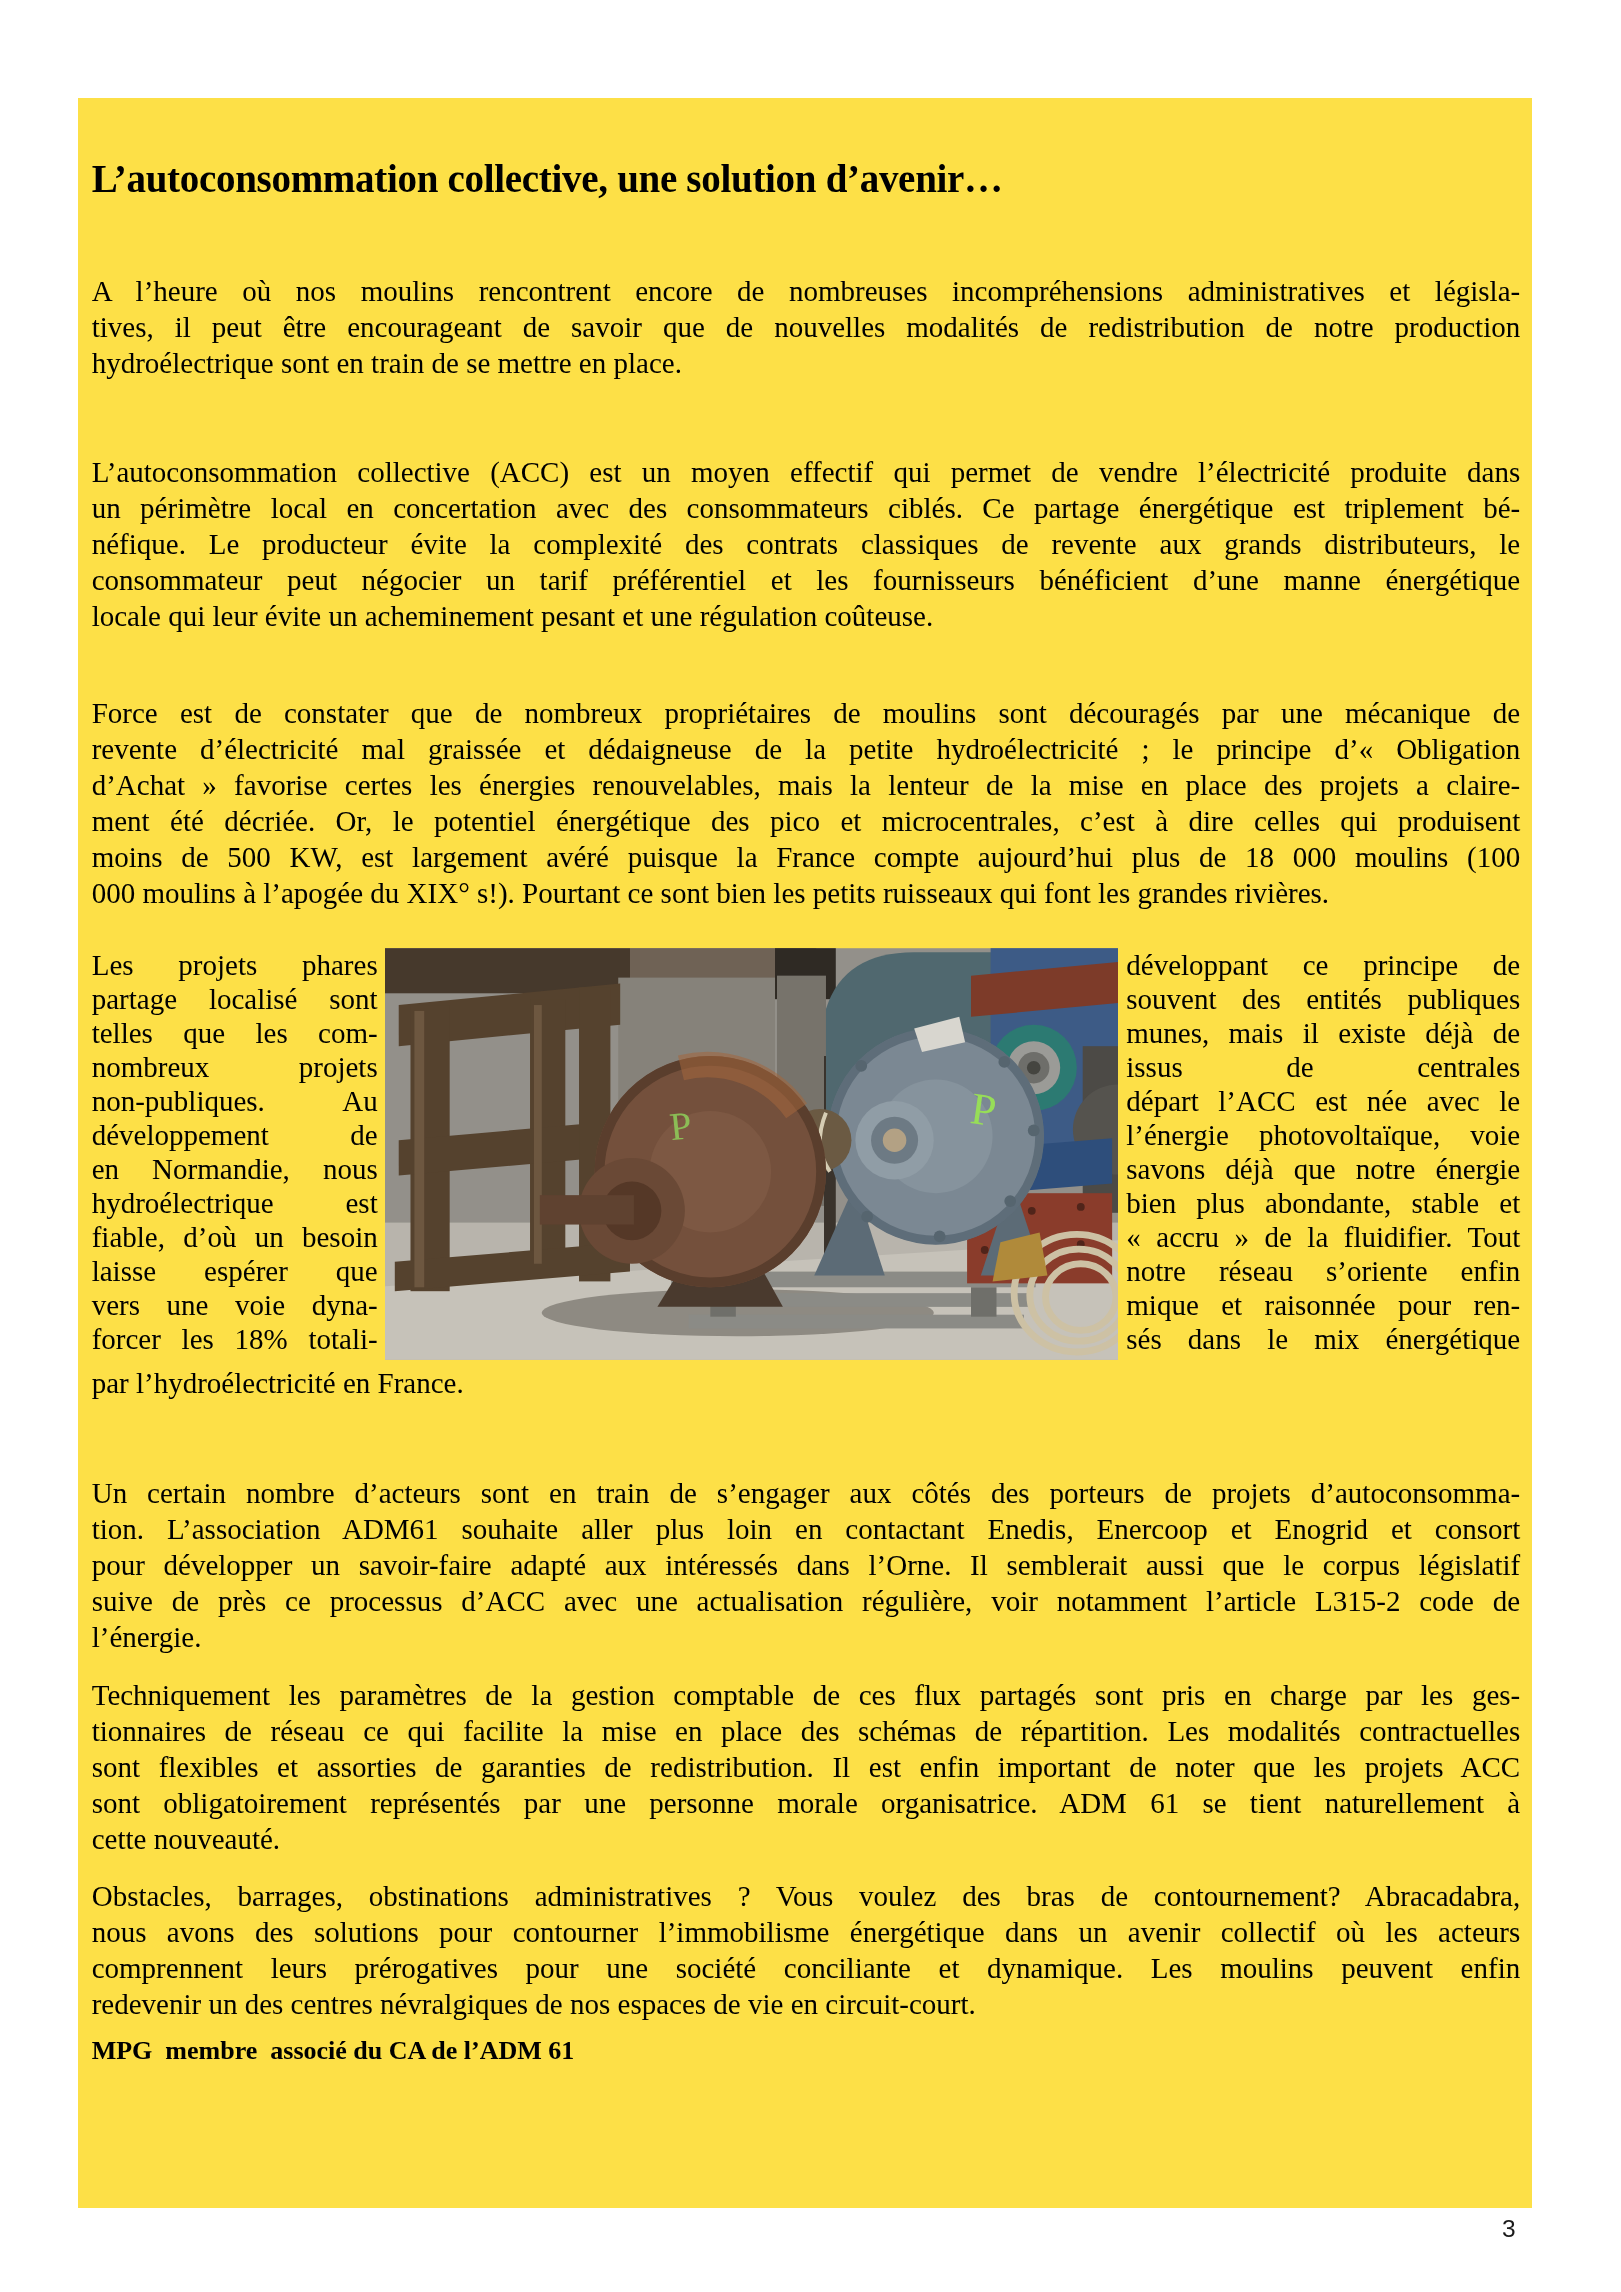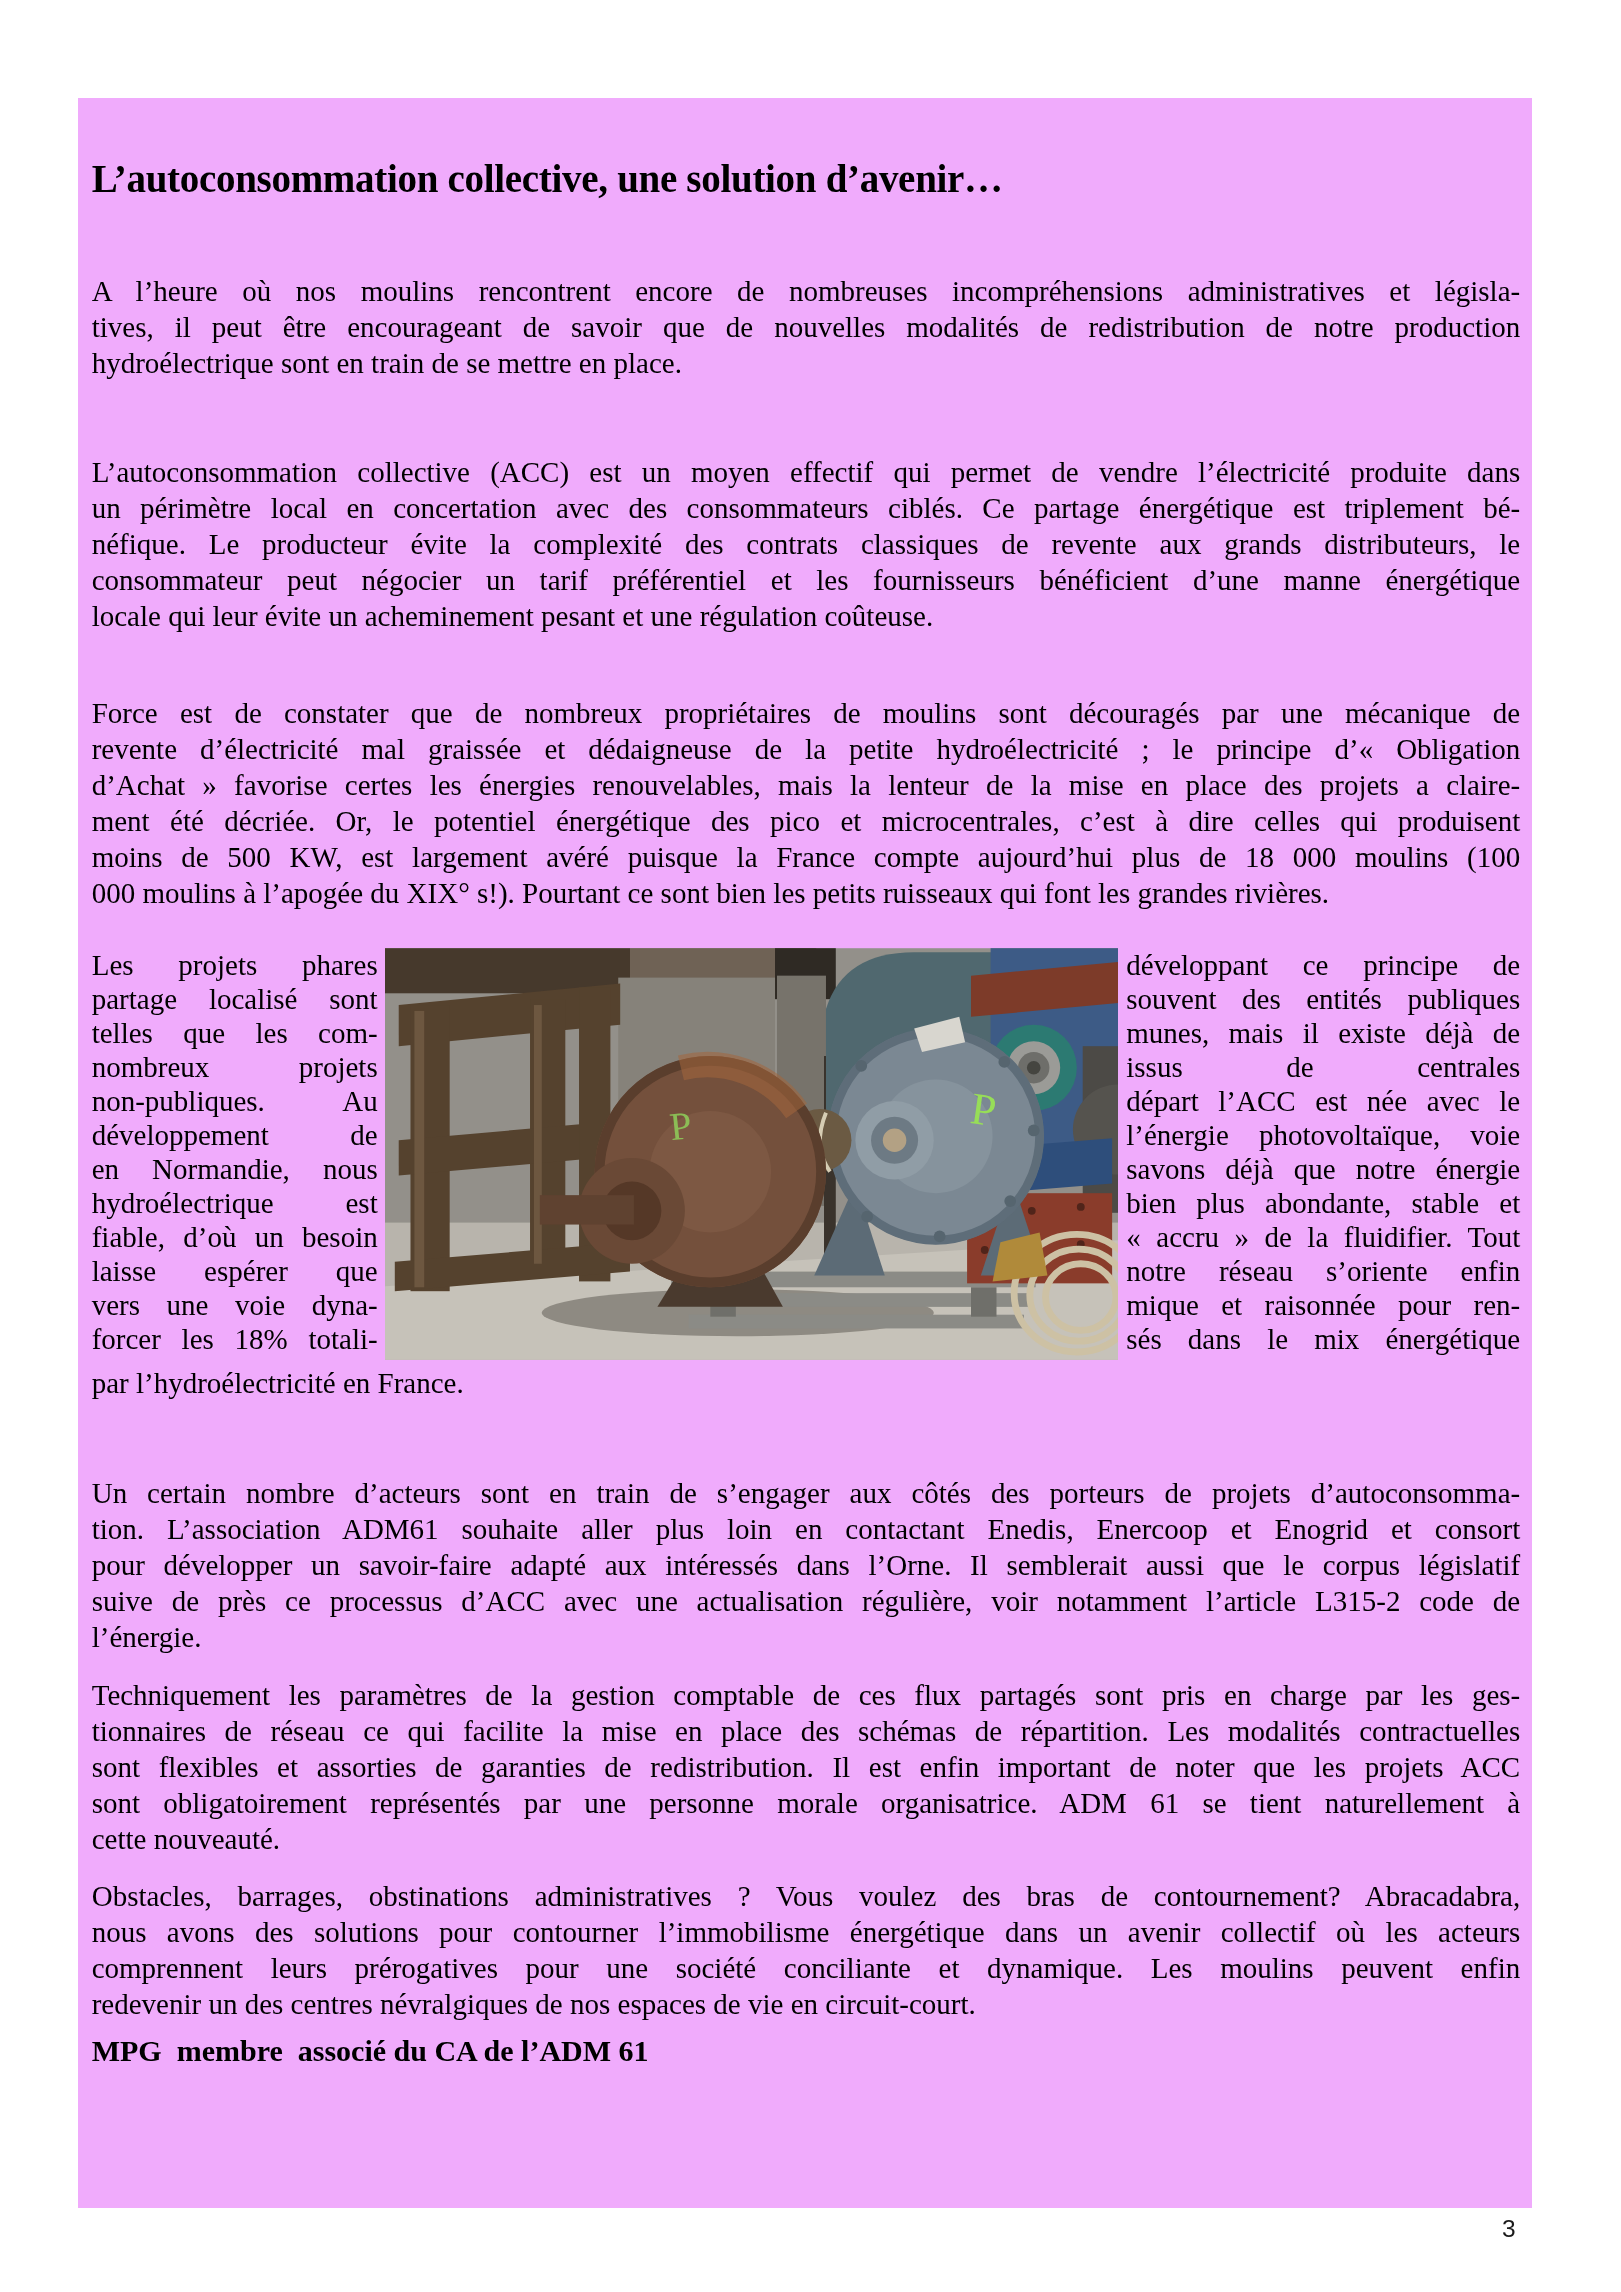--- a/index.html
+++ b/index.html
@@ -45,37 +45,37 @@
     margin: 0 7.8px;
     display: block;
   }
   .photo svg { display: block; width: 733px; height: 412px; }
   .tail {
     font-size: 29px; line-height: 36px;
     margin-top: 5px;
     margin-bottom: 74px;
   }
   .footer {
-    font-size: 30px;
+    font-size: 26px;
     font-weight: bold;
     line-height: 39px;
     white-space: pre-wrap;
   }
   .page-number {
     position: absolute;
     left: 1502px; top: 2215px;
     font-family: "Liberation Sans", sans-serif;
     font-size: 24.5px;
     color: #1a1a1a;
   }
 </style>
 </head>
 <body>
 
-<div class="panel" style="background: #f0abfc;">
+<div class="panel" style="background: #fde047;">
 
   <h1 class="title">L’autoconsommation collective, une solution d’avenir…</h1>
 
   <div class="para mb-p1">
       <div class="line">A l’heure où nos moulins rencontrent encore de nombreuses incompréhensions administratives et législa-</div>
       <div class="line">tives, il peut être encourageant de savoir que de nouvelles modalités de redistribution de notre production</div>
       <div class="line">hydroélectrique sont en train de se mettre en place.</div>
     </div>
   <div class="para mb-p2">
       <div class="line">L’autoconsommation collective (ACC) est un moyen effectif qui permet de vendre l’électricité produite dans</div>

